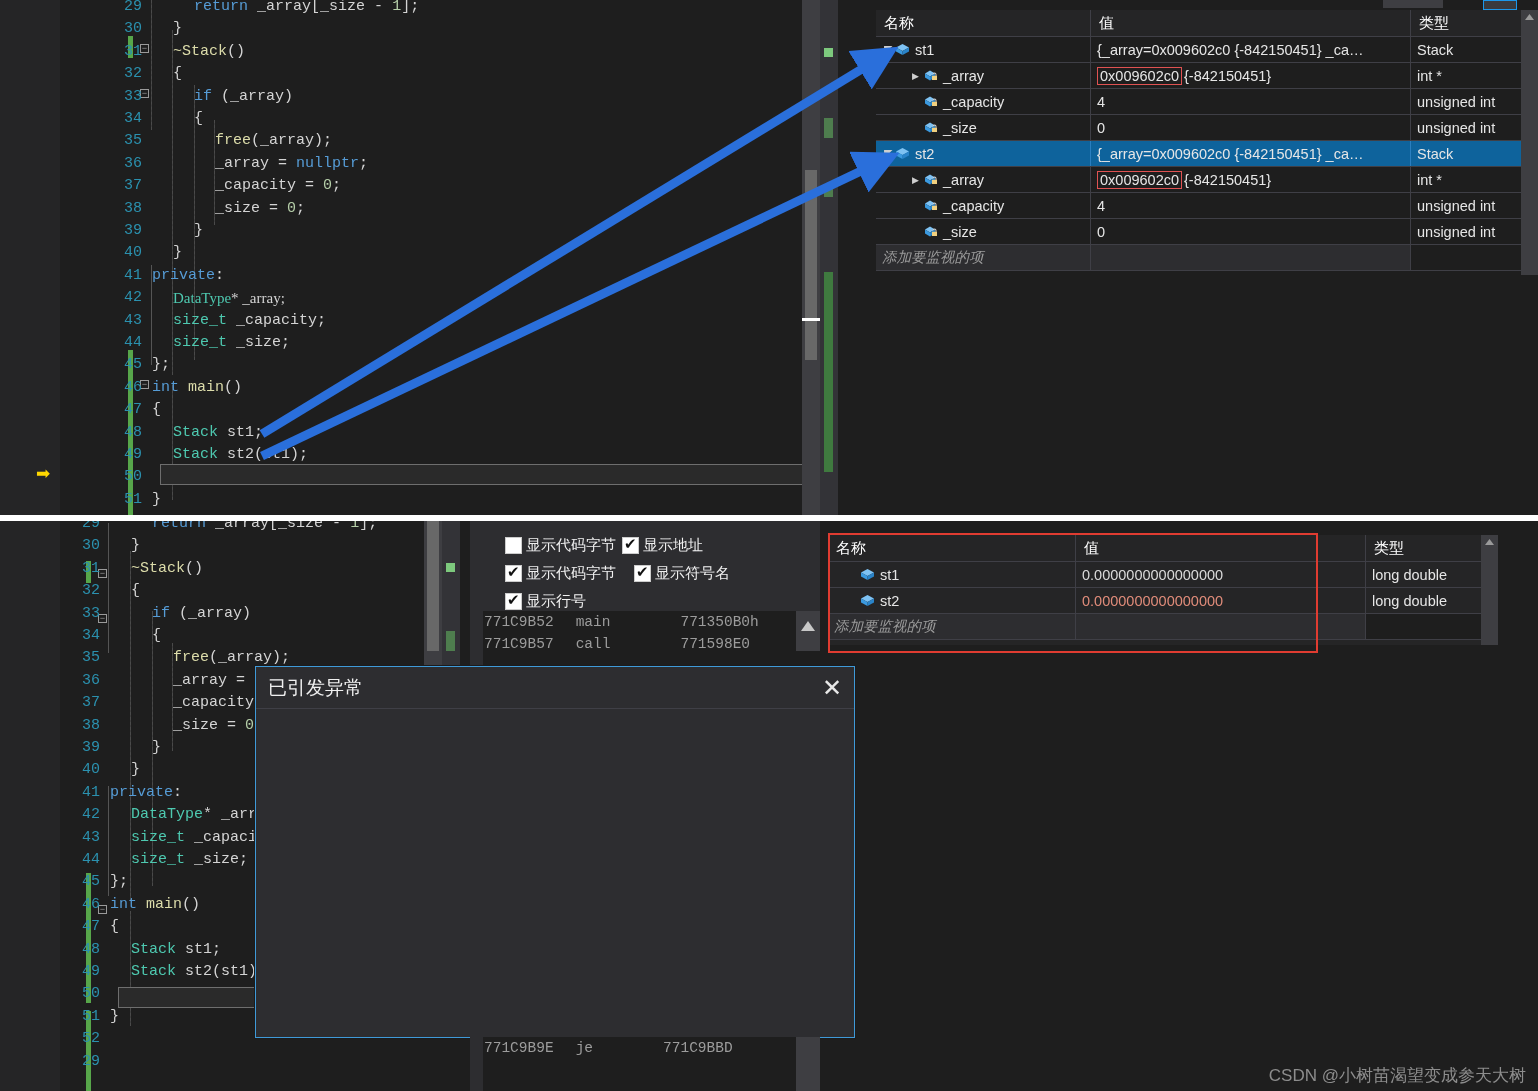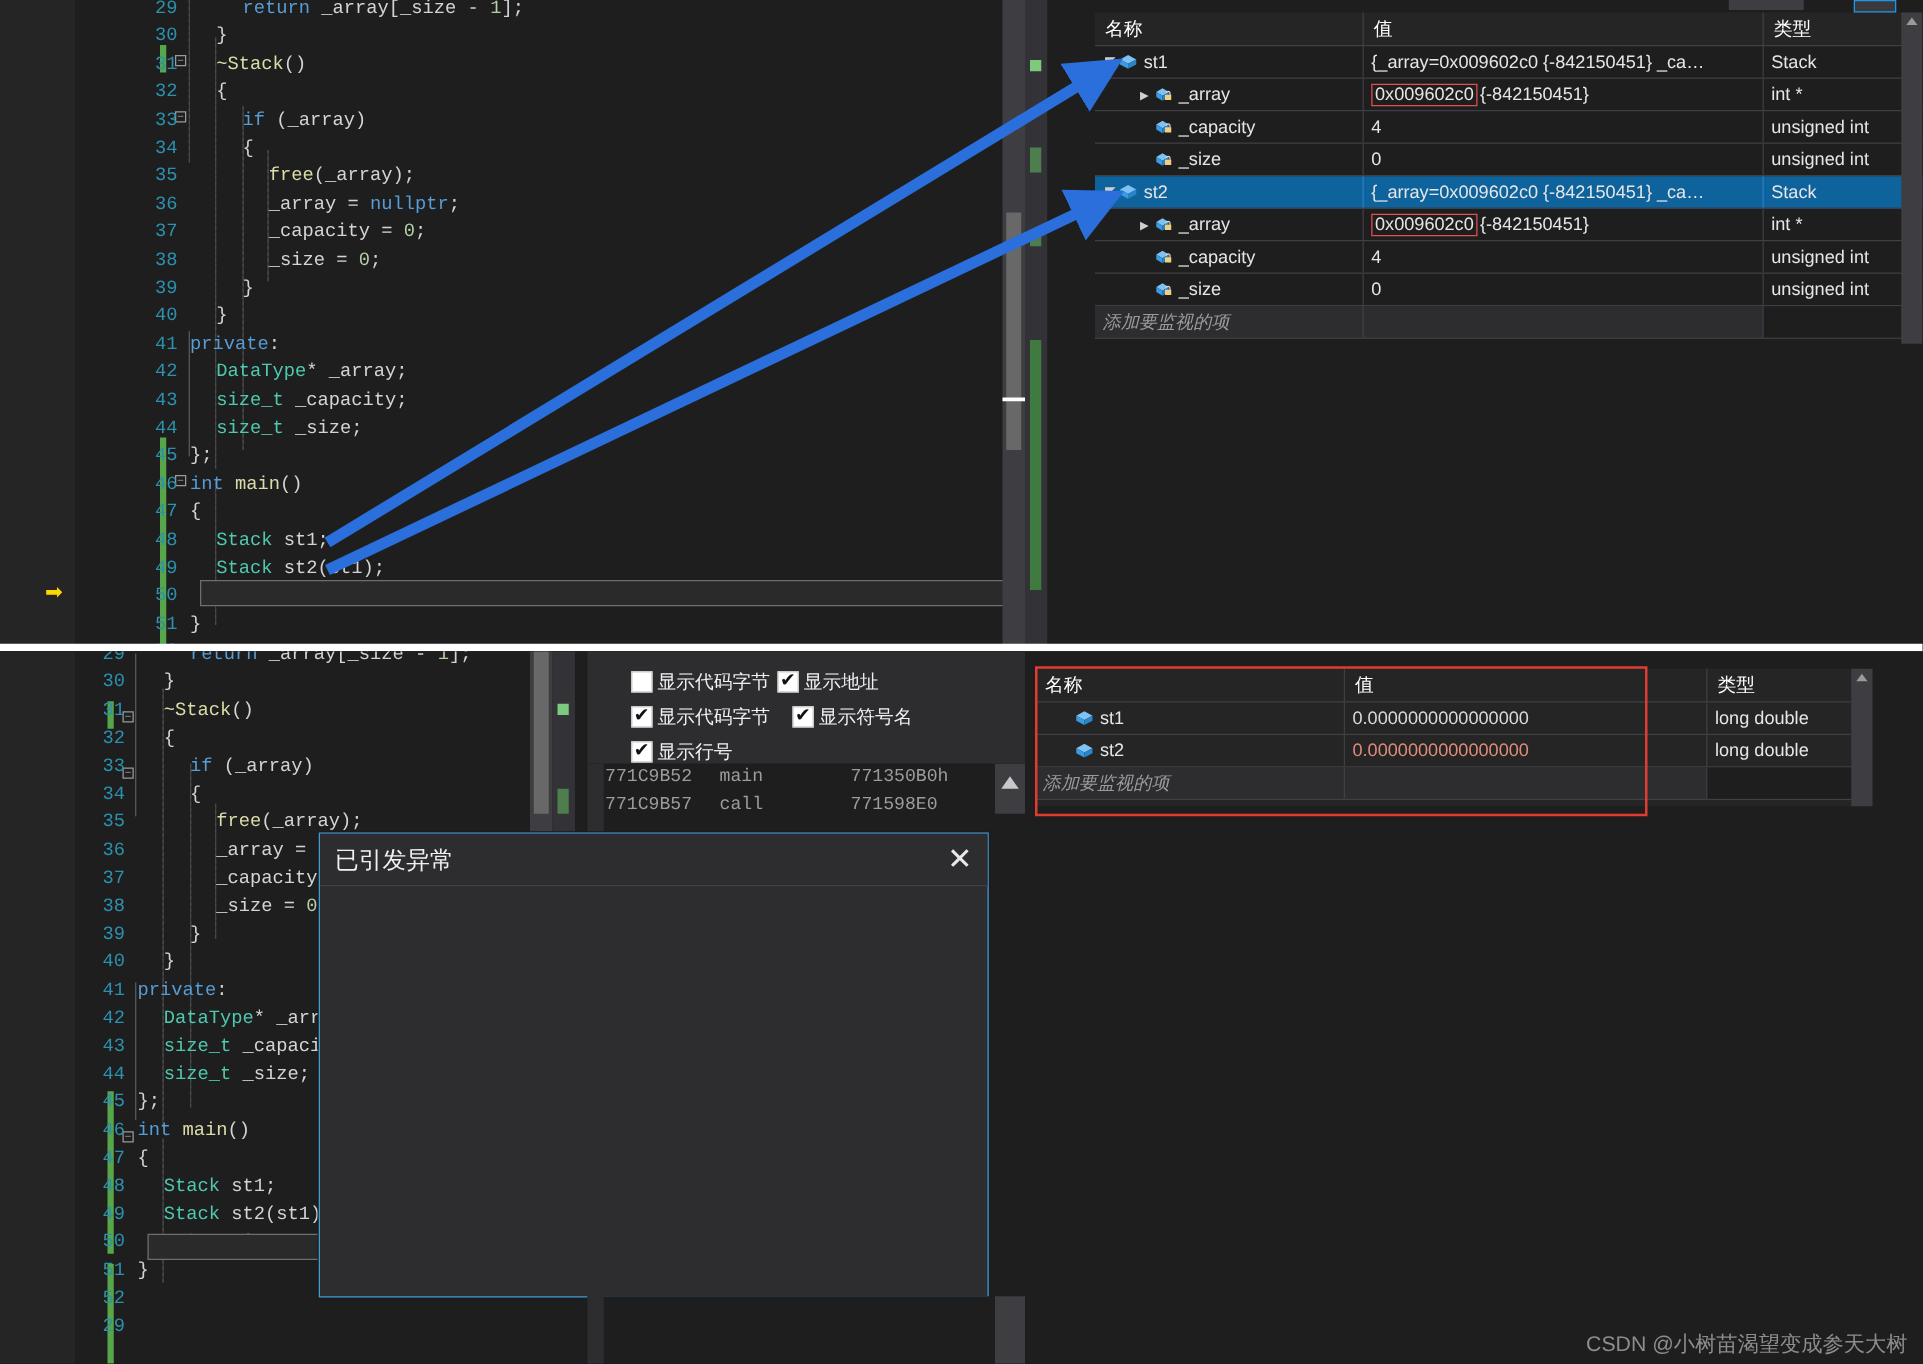--- a/index.html
+++ b/index.html
@@ -118,21 +118,21 @@
         <div class="code-row" style="top: 67.2px; position: absolute; left: 0px; right: 0px; height: 22.4px; line-height: 22.4px;"><span class="ln" style="left: 108px;">32</span><span class="ctext" style="left: 173px;"><span class="tk-pl">{</span></span></div>
         <div class="code-row" style="top: 89.6px; position: absolute; left: 0px; right: 0px; height: 22.4px; line-height: 22.4px;"><span class="ln" style="left: 108px;">33</span><span class="ctext" style="left: 194px;"><span class="tk-kw">if</span><span class="tk-pl"> </span><span class="tk-pl">(</span><span class="tk-pl">_array</span><span class="tk-pl">)</span></span></div>
         <div class="code-row" style="top: 112px; position: absolute; left: 0px; right: 0px; height: 22.4px; line-height: 22.4px;"><span class="ln" style="left: 108px;">34</span><span class="ctext" style="left: 194px;"><span class="tk-pl">{</span></span></div>
         <div class="code-row" style="top: 134.4px; position: absolute; left: 0px; right: 0px; height: 22.4px; line-height: 22.4px;"><span class="ln" style="left: 108px;">35</span><span class="ctext" style="left: 215px;"><span class="tk-fn">free</span><span class="tk-pl">(</span><span class="tk-pl">_array</span><span class="tk-pl">)</span><span class="tk-pl">;</span></span></div>
         <div class="code-row" style="top: 156.8px; position: absolute; left: 0px; right: 0px; height: 22.4px; line-height: 22.4px;"><span class="ln" style="left: 108px;">36</span><span class="ctext" style="left: 215px;"><span class="tk-pl">_array</span><span class="tk-pl"> </span><span class="tk-pl">=</span><span class="tk-pl"> </span><span class="tk-kw">nullptr</span><span class="tk-pl">;</span></span></div>
         <div class="code-row" style="top: 179.2px; position: absolute; left: 0px; right: 0px; height: 22.4px; line-height: 22.4px;"><span class="ln" style="left: 108px;">37</span><span class="ctext" style="left: 215px;"><span class="tk-pl">_capacity</span><span class="tk-pl"> </span><span class="tk-pl">=</span><span class="tk-pl"> </span><span class="tk-num">0</span><span class="tk-pl">;</span></span></div>
         <div class="code-row" style="top: 201.6px; position: absolute; left: 0px; right: 0px; height: 22.4px; line-height: 22.4px;"><span class="ln" style="left: 108px;">38</span><span class="ctext" style="left: 215px;"><span class="tk-pl">_size</span><span class="tk-pl"> </span><span class="tk-pl">=</span><span class="tk-pl"> </span><span class="tk-num">0</span><span class="tk-pl">;</span></span></div>
         <div class="code-row" style="top: 224px; position: absolute; left: 0px; right: 0px; height: 22.4px; line-height: 22.4px;"><span class="ln" style="left: 108px;">39</span><span class="ctext" style="left: 194px;"><span class="tk-pl">}</span></span></div>
         <div class="code-row" style="top: 246.4px; position: absolute; left: 0px; right: 0px; height: 22.4px; line-height: 22.4px;"><span class="ln" style="left: 108px;">40</span><span class="ctext" style="left: 173px;"><span class="tk-pl">}</span></span></div>
         <div class="code-row" style="top: 268.8px; position: absolute; left: 0px; right: 0px; height: 22.4px; line-height: 22.4px;"><span class="ln" style="left: 108px;">41</span><span class="ctext" style="left: 152px;"><span class="tk-kw">private</span><span class="tk-pl">:</span></span></div>
-        <div class="code-row" style="top: 291.2px; position: absolute; left: 0px; right: 0px; height: 22.4px; line-height: 22.4px;"><span class="ln" style="left: 108px;">42</span><span class="ctext" style="left: 173px;"><span class="tk-type">DataType</span><span class="tk-pl">*</span><span class="tk-pl"> </span><span class="tk-pl">_array</span><span class="tk-pl">;</span></span></div>
+        <div class="code-row" style="top: 291.2px; position: absolute; left: 0px; right: 0px; height: 22.4px; line-height: 22.4px;"><span class="ln" style="left: 108px;">42</span><span class="ctext" style="left: 173px; font-family: Liberation Serif, serif;"><span class="tk-type">DataType</span><span class="tk-pl">*</span><span class="tk-pl"> </span><span class="tk-pl">_array</span><span class="tk-pl">;</span></span></div>
         <div class="code-row" style="top: 313.6px; position: absolute; left: 0px; right: 0px; height: 22.4px; line-height: 22.4px;"><span class="ln" style="left: 108px;">43</span><span class="ctext" style="left: 173px;"><span class="tk-type">size_t</span><span class="tk-pl"> </span><span class="tk-pl">_capacity</span><span class="tk-pl">;</span></span></div>
         <div class="code-row" style="top: 336px; position: absolute; left: 0px; right: 0px; height: 22.4px; line-height: 22.4px;"><span class="ln" style="left: 108px;">44</span><span class="ctext" style="left: 173px;"><span class="tk-type">size_t</span><span class="tk-pl"> </span><span class="tk-pl">_size</span><span class="tk-pl">;</span></span></div>
         <div class="code-row" style="top: 358.4px; position: absolute; left: 0px; right: 0px; height: 22.4px; line-height: 22.4px;"><span class="ln" style="left: 108px;">45</span><span class="ctext" style="left: 152px;"><span class="tk-pl">}</span><span class="tk-pl">;</span></span></div>
         <div class="code-row" style="top: 380.8px; position: absolute; left: 0px; right: 0px; height: 22.4px; line-height: 22.4px;"><span class="ln" style="left: 108px;">46</span><span class="ctext" style="left: 152px;"><span class="tk-kw">int</span><span class="tk-pl"> </span><span class="tk-fn">main</span><span class="tk-pl">(</span><span class="tk-pl">)</span></span></div>
         <div class="code-row" style="top: 403.2px; position: absolute; left: 0px; right: 0px; height: 22.4px; line-height: 22.4px;"><span class="ln" style="left: 108px;">47</span><span class="ctext" style="left: 152px;"><span class="tk-pl">{</span></span></div>
         <div class="code-row" style="top: 425.6px; position: absolute; left: 0px; right: 0px; height: 22.4px; line-height: 22.4px;"><span class="ln" style="left: 108px;">48</span><span class="ctext" style="left: 173px;"><span class="tk-type">Stack</span><span class="tk-pl"> </span><span class="tk-pl">st1</span><span class="tk-pl">;</span></span></div>
         <div class="code-row" style="top: 448px; position: absolute; left: 0px; right: 0px; height: 22.4px; line-height: 22.4px;"><span class="ln" style="left: 108px;">49</span><span class="ctext" style="left: 173px;"><span class="tk-type">Stack</span><span class="tk-pl"> </span><span class="tk-pl">st2</span><span class="tk-pl">(</span><span class="tk-pl">st1</span><span class="tk-pl">)</span><span class="tk-pl">;</span></span></div>
         <div class="code-row" style="top: 470.4px; position: absolute; left: 0px; right: 0px; height: 22.4px; line-height: 22.4px;"><span class="ln" style="left: 108px;">50</span><span class="ctext" style="left: 173px;"><span class="tk-kw">return</span><span class="tk-pl"> </span><span class="tk-num">0</span><span class="tk-pl">;</span></span></div>
         <div class="code-row" style="top: 492.8px; position: absolute; left: 0px; right: 0px; height: 22.4px; line-height: 22.4px;"><span class="ln" style="left: 108px;">51</span><span class="ctext" style="left: 152px;"><span class="tk-pl">}</span></span></div>
         <div class="code-row" style="top: 515.2px; position: absolute; left: 0px; right: 0px; height: 22.4px; line-height: 22.4px;"><span class="ln" style="left: 108px;">52</span><span class="ctext" style="left: 152px;"></span></div>
@@ -494,30 +494,31 @@
     </div>
   </div>
 
   <div style="position:absolute;left:828px;top:12px;width:490px;height:120px;border:2px solid #e03c31;"></div>
   <div class="gridscroll" style="position:absolute;left:1481px;top:14px;height:110px;">
     <svg width="17" height="14" viewBox="0 0 17 14">
         <polygon points="8.5,4 13,10 4,10" fill="#9a9a9a"></polygon>
       </svg>
   </div>
 
-  <div class="dlg" style="left:255px;top:145px;width:536px;height:372px;">
+  <div class="dlg" style="left:255px;top:145px;width:600px;height:372px;">
     <div class="dlg-title">
       <span>已引发异常</span>
       <span class="dlg-close">✕</span>
     </div>
   </div>
 
   <div class="disasm" style="left:470px;top:516px;width:350px;height:54px;">
     <div class="dgut"></div>
     <div id="disasm-bottom" style="padding-left:14px;">
+        <div class="dline"><span>771C9B9E</span><span style="margin-left: 22px;">je</span><span style="margin-left: 70px;">771C9BBD</span></div>
       </div>
     <div style="position:absolute;right:0;top:0;width:24px;height:54px;background:#3e3e42;"></div>
   </div>
 
   <div class="wm">CSDN @小树苗渴望变成参天大树</div>
 </div>
 
 <svg class="arrows" viewBox="0 0 1538 1091">
   <defs>
     <marker id="ah" markerWidth="5" markerHeight="5" refX="2.6" refY="2.5" orient="auto">

